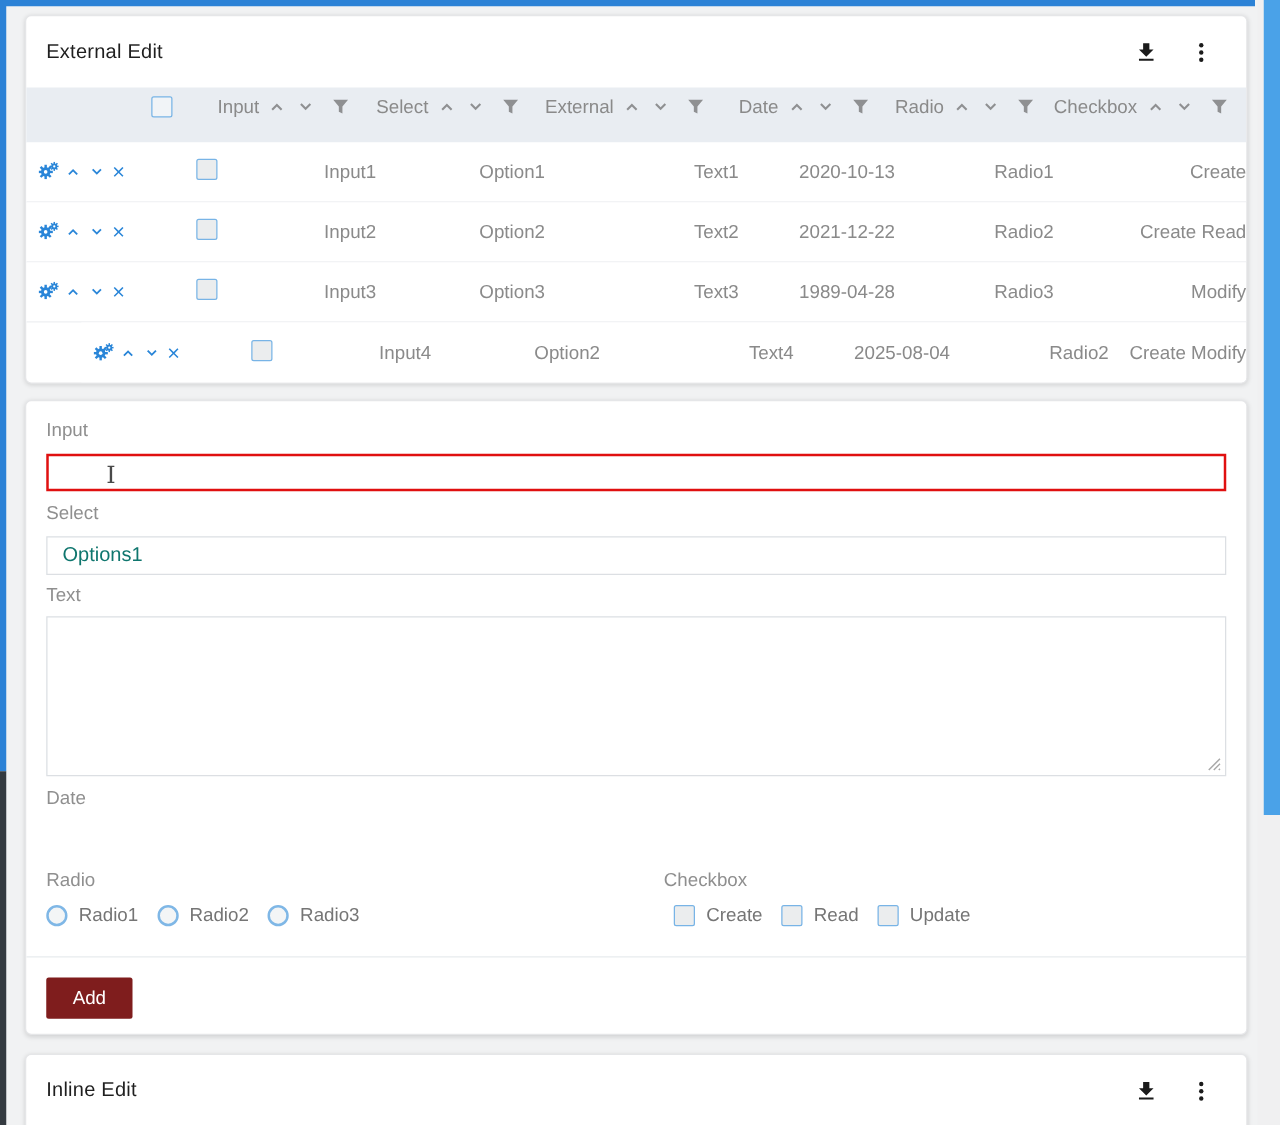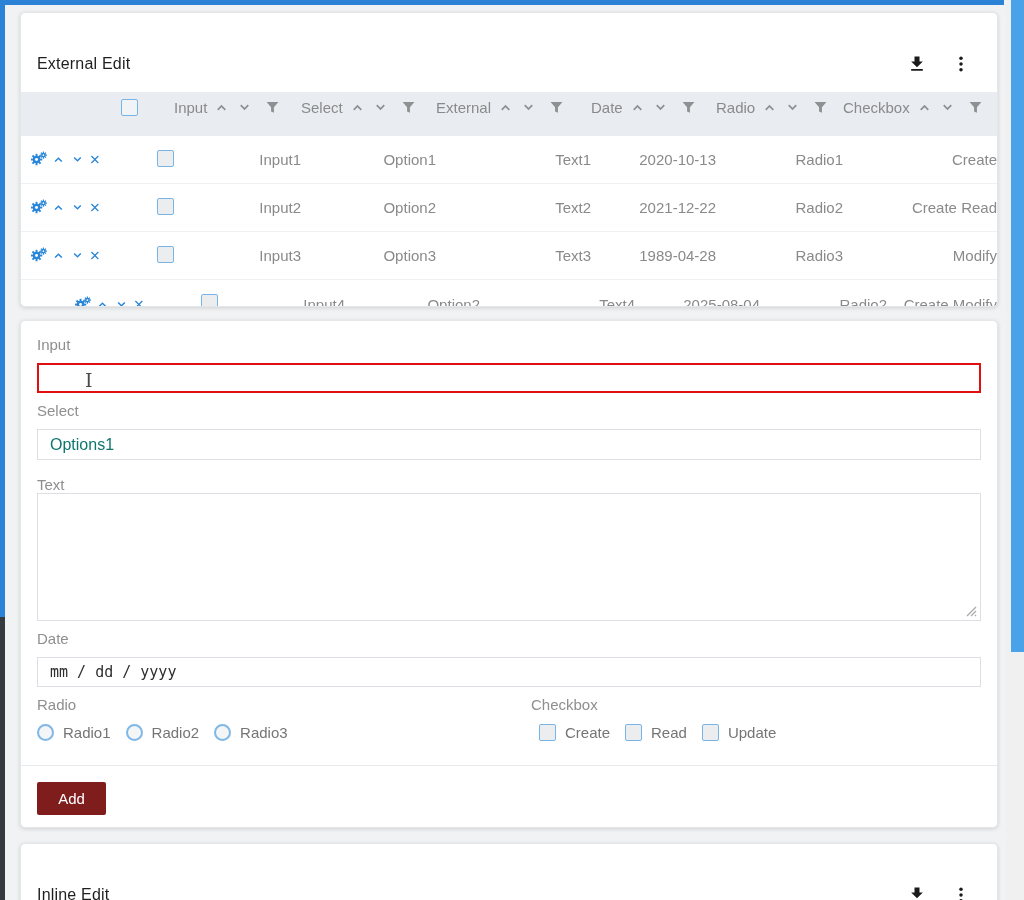--- a/index.html
+++ b/index.html
@@ -12,21 +12,21 @@
   .left-strip-dark { position:absolute; left:0; top:617px; width:5px; height:283px; background:#343a40; z-index:5; }
   .scrollbar-track { position:absolute; right:0; top:0; width:18px; height:900px; background:#f0f0f1; z-index:6; }
   .scrollbar-thumb { position:absolute; right:0; top:0; width:13px; height:652px; background:#4aa2e8; }
 
   .card { position:absolute; left:20px; width:978px; background:#fff; border:1px solid #e5e6e8;
           border-radius:5px; box-shadow:0 1px 4px rgba(0,0,0,.14); overflow:hidden; }
   .card-external { top:12px; height:295px; }
   .card-form     { top:320px; height:508px; }
   .card-inline   { top:843px; height:90px; }
 
-  .card-header { height:57px; display:flex; align-items:center; padding:0 26px 0 16px;margin-top:22px; }
+  .card-header { height:57px; display:flex; align-items:center; padding:0 26px 0 16px; }
   .card-title  { font-size:16px; color:#1f1f1f; letter-spacing:.2px; }
   .card-actions{ margin-left:auto; display:flex; align-items:center; gap:24px; }
   .icon-btn { width:20px; height:20px; display:flex; align-items:center; justify-content:center; cursor:pointer; }
 
   
   .tgrid { display:grid; grid-template-columns:80px 73px 127px 135px 155px 125px 127px 1fr; align-items:center; }
   .thead { height:44px; background:#e9edf2; }
   .trow  { height:48px; border-bottom:1px solid #eef0f2; background:#fff; }
   .trow:last-child { border-bottom:none;margin-left:44px; }
   .th-cell { display:flex; align-items:center; gap:6px; font-size:15px; color:#8a8a8a; }
@@ -308,33 +308,32 @@
 
 <div class="card card-form">
   <span class="f-label" style="top:15px">Input</span>
   <div class="f-input-red">
     <span class="ibeam">I</span>
   </div>
 
   <span class="f-label" style="top:81px">Select</span>
   <div class="f-select">Options1</div>
 
-  <span class="f-label" style="top:155px">Text</span>
+  <span class="f-label" style="top:147px">Text</span>
   <div class="f-textarea">
     <svg class="resize-handle" width="12" height="12" viewBox="0 0 12 12">
       <g stroke="#a9a9a9" stroke-width="1.2">
           <line x1="2" y1="11" x2="11" y2="2"></line>
           <line x1="6" y1="11" x2="11" y2="6"></line>
           <line x1="10" y1="11" x2="11" y2="10"></line>
         </g>
     </svg>
   </div>
 
   <span class="f-label" style="top:309px">Date</span>
-  <div class="f-date">mm / dd / yyyy</div>
 
   <span class="f-label" style="top:375px">Radio</span>
   <span class="f-label" style="left:510px; top:375px">Checkbox</span>
 
   <div class="opt-row radio-row">
     <span class="opt-item">
       <span class="radio-circ"></span>
       <span class="opt-label">Radio1</span>
     </span>
     <span class="opt-item">

